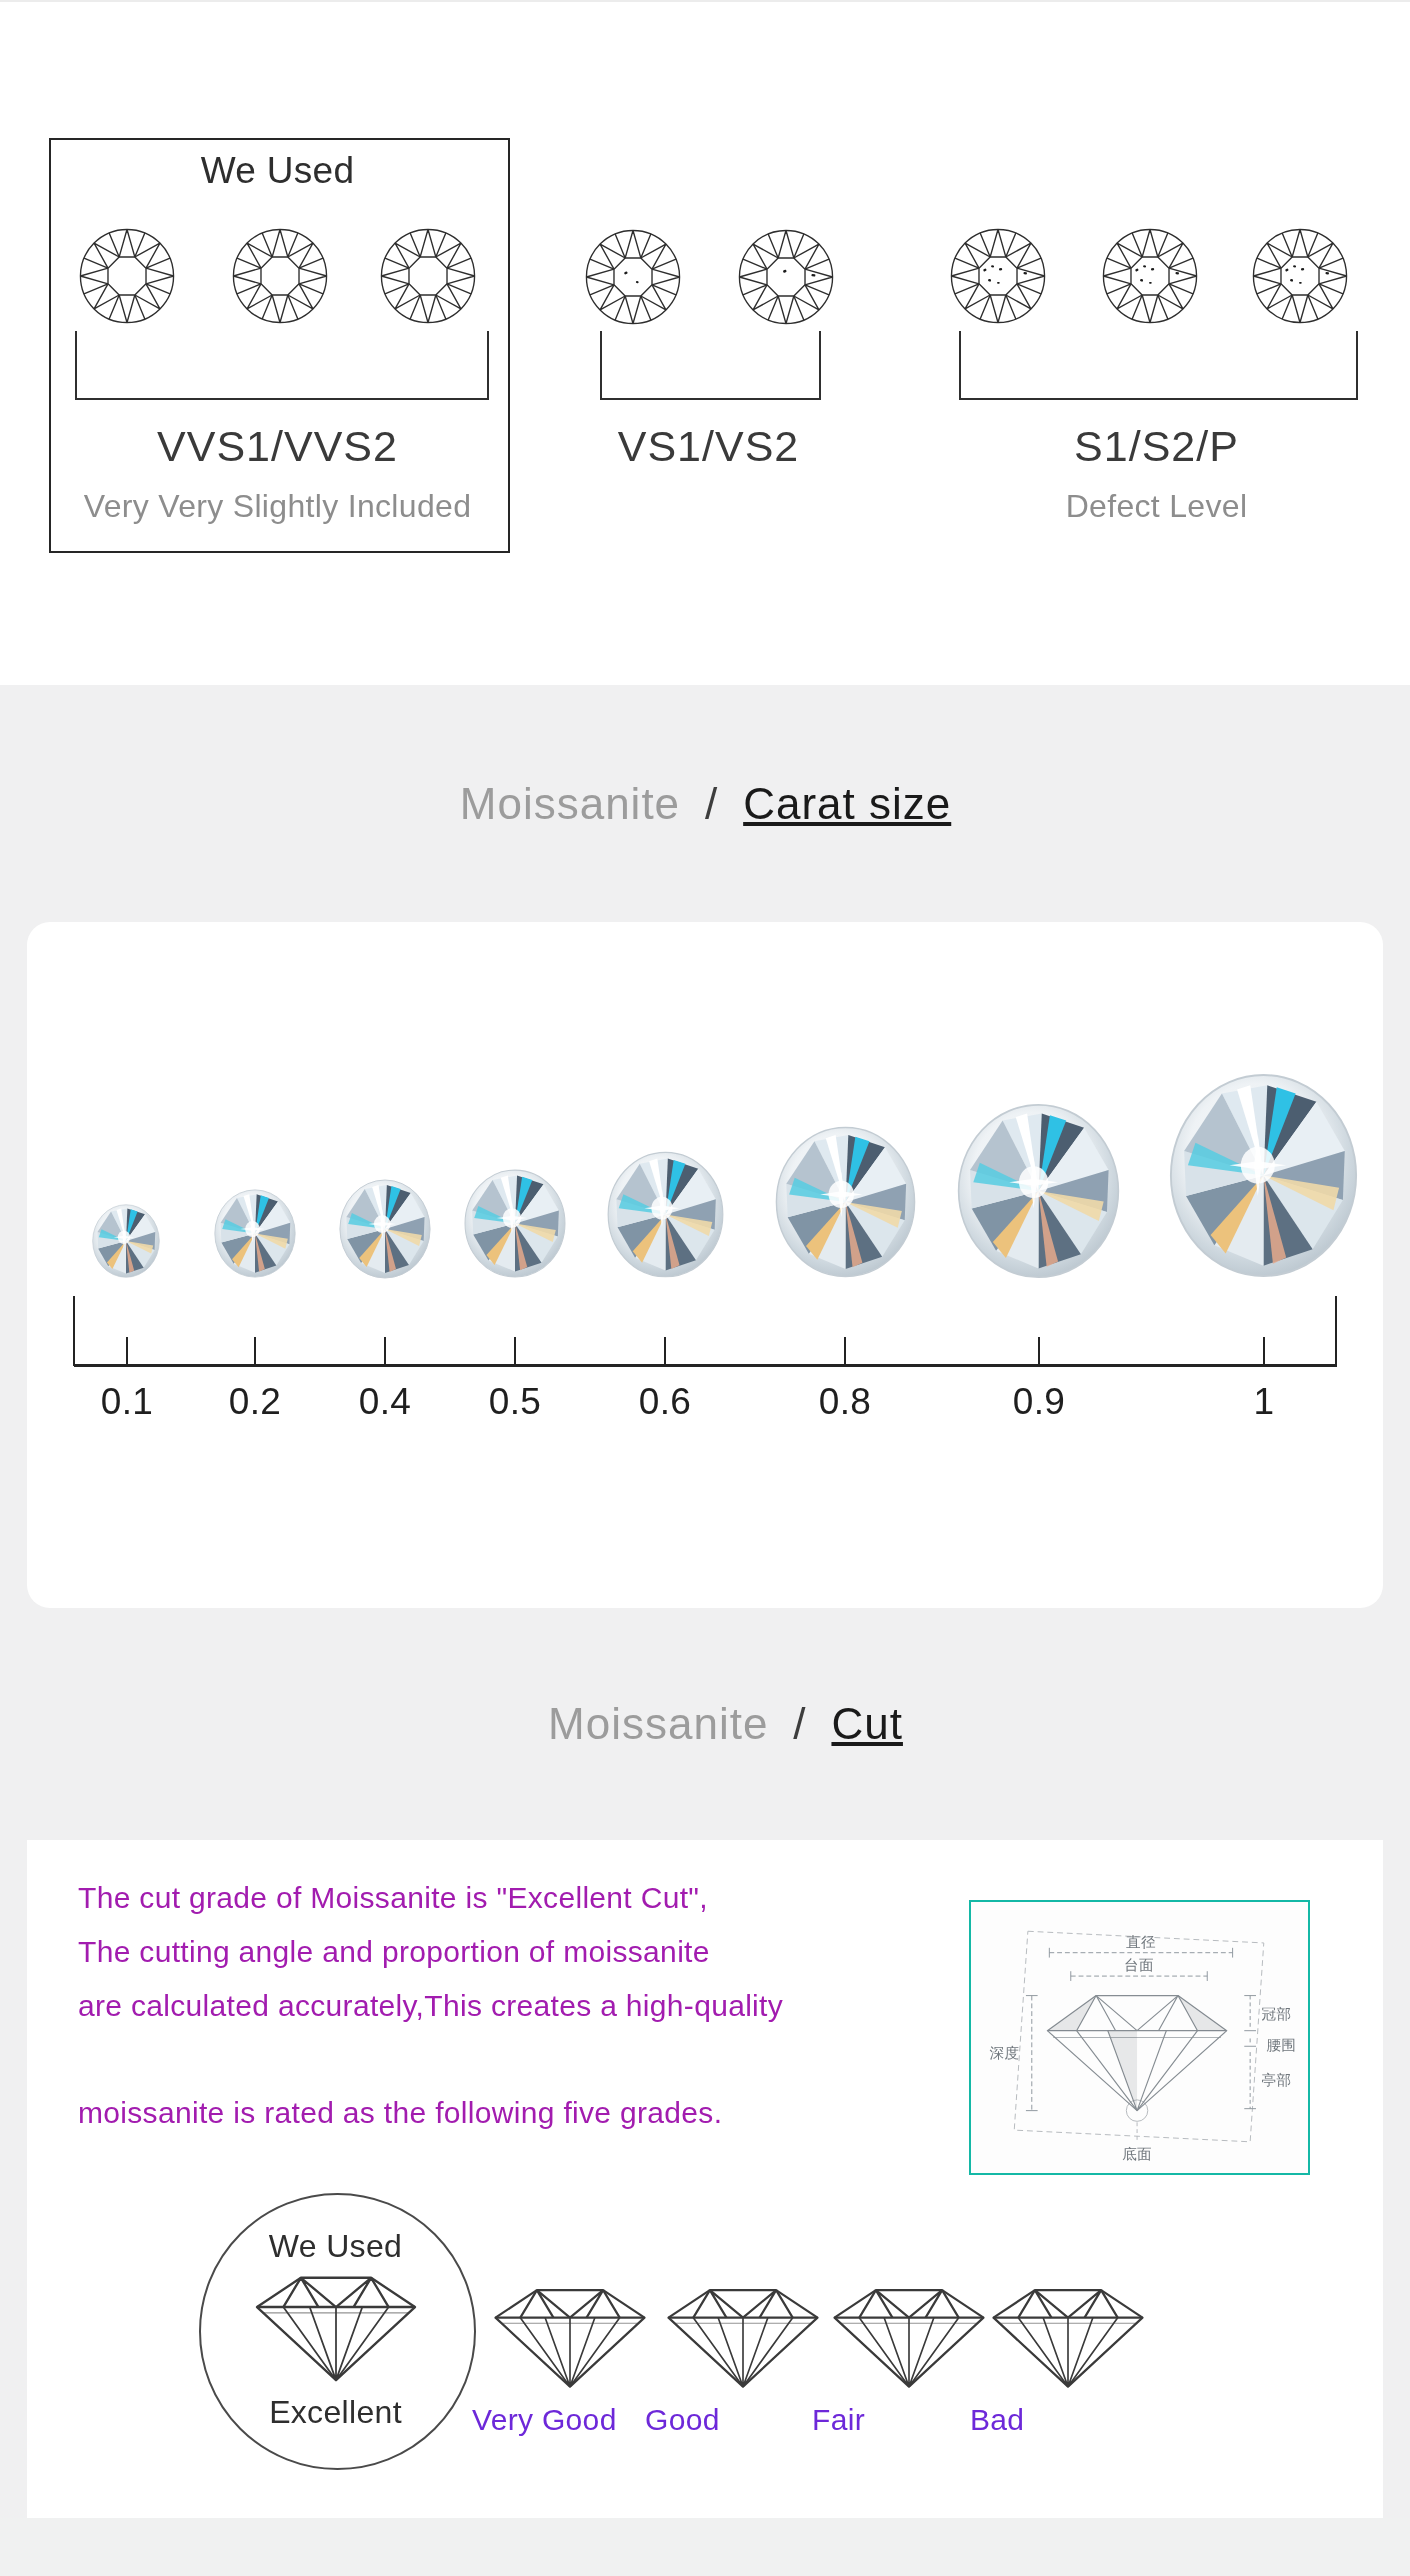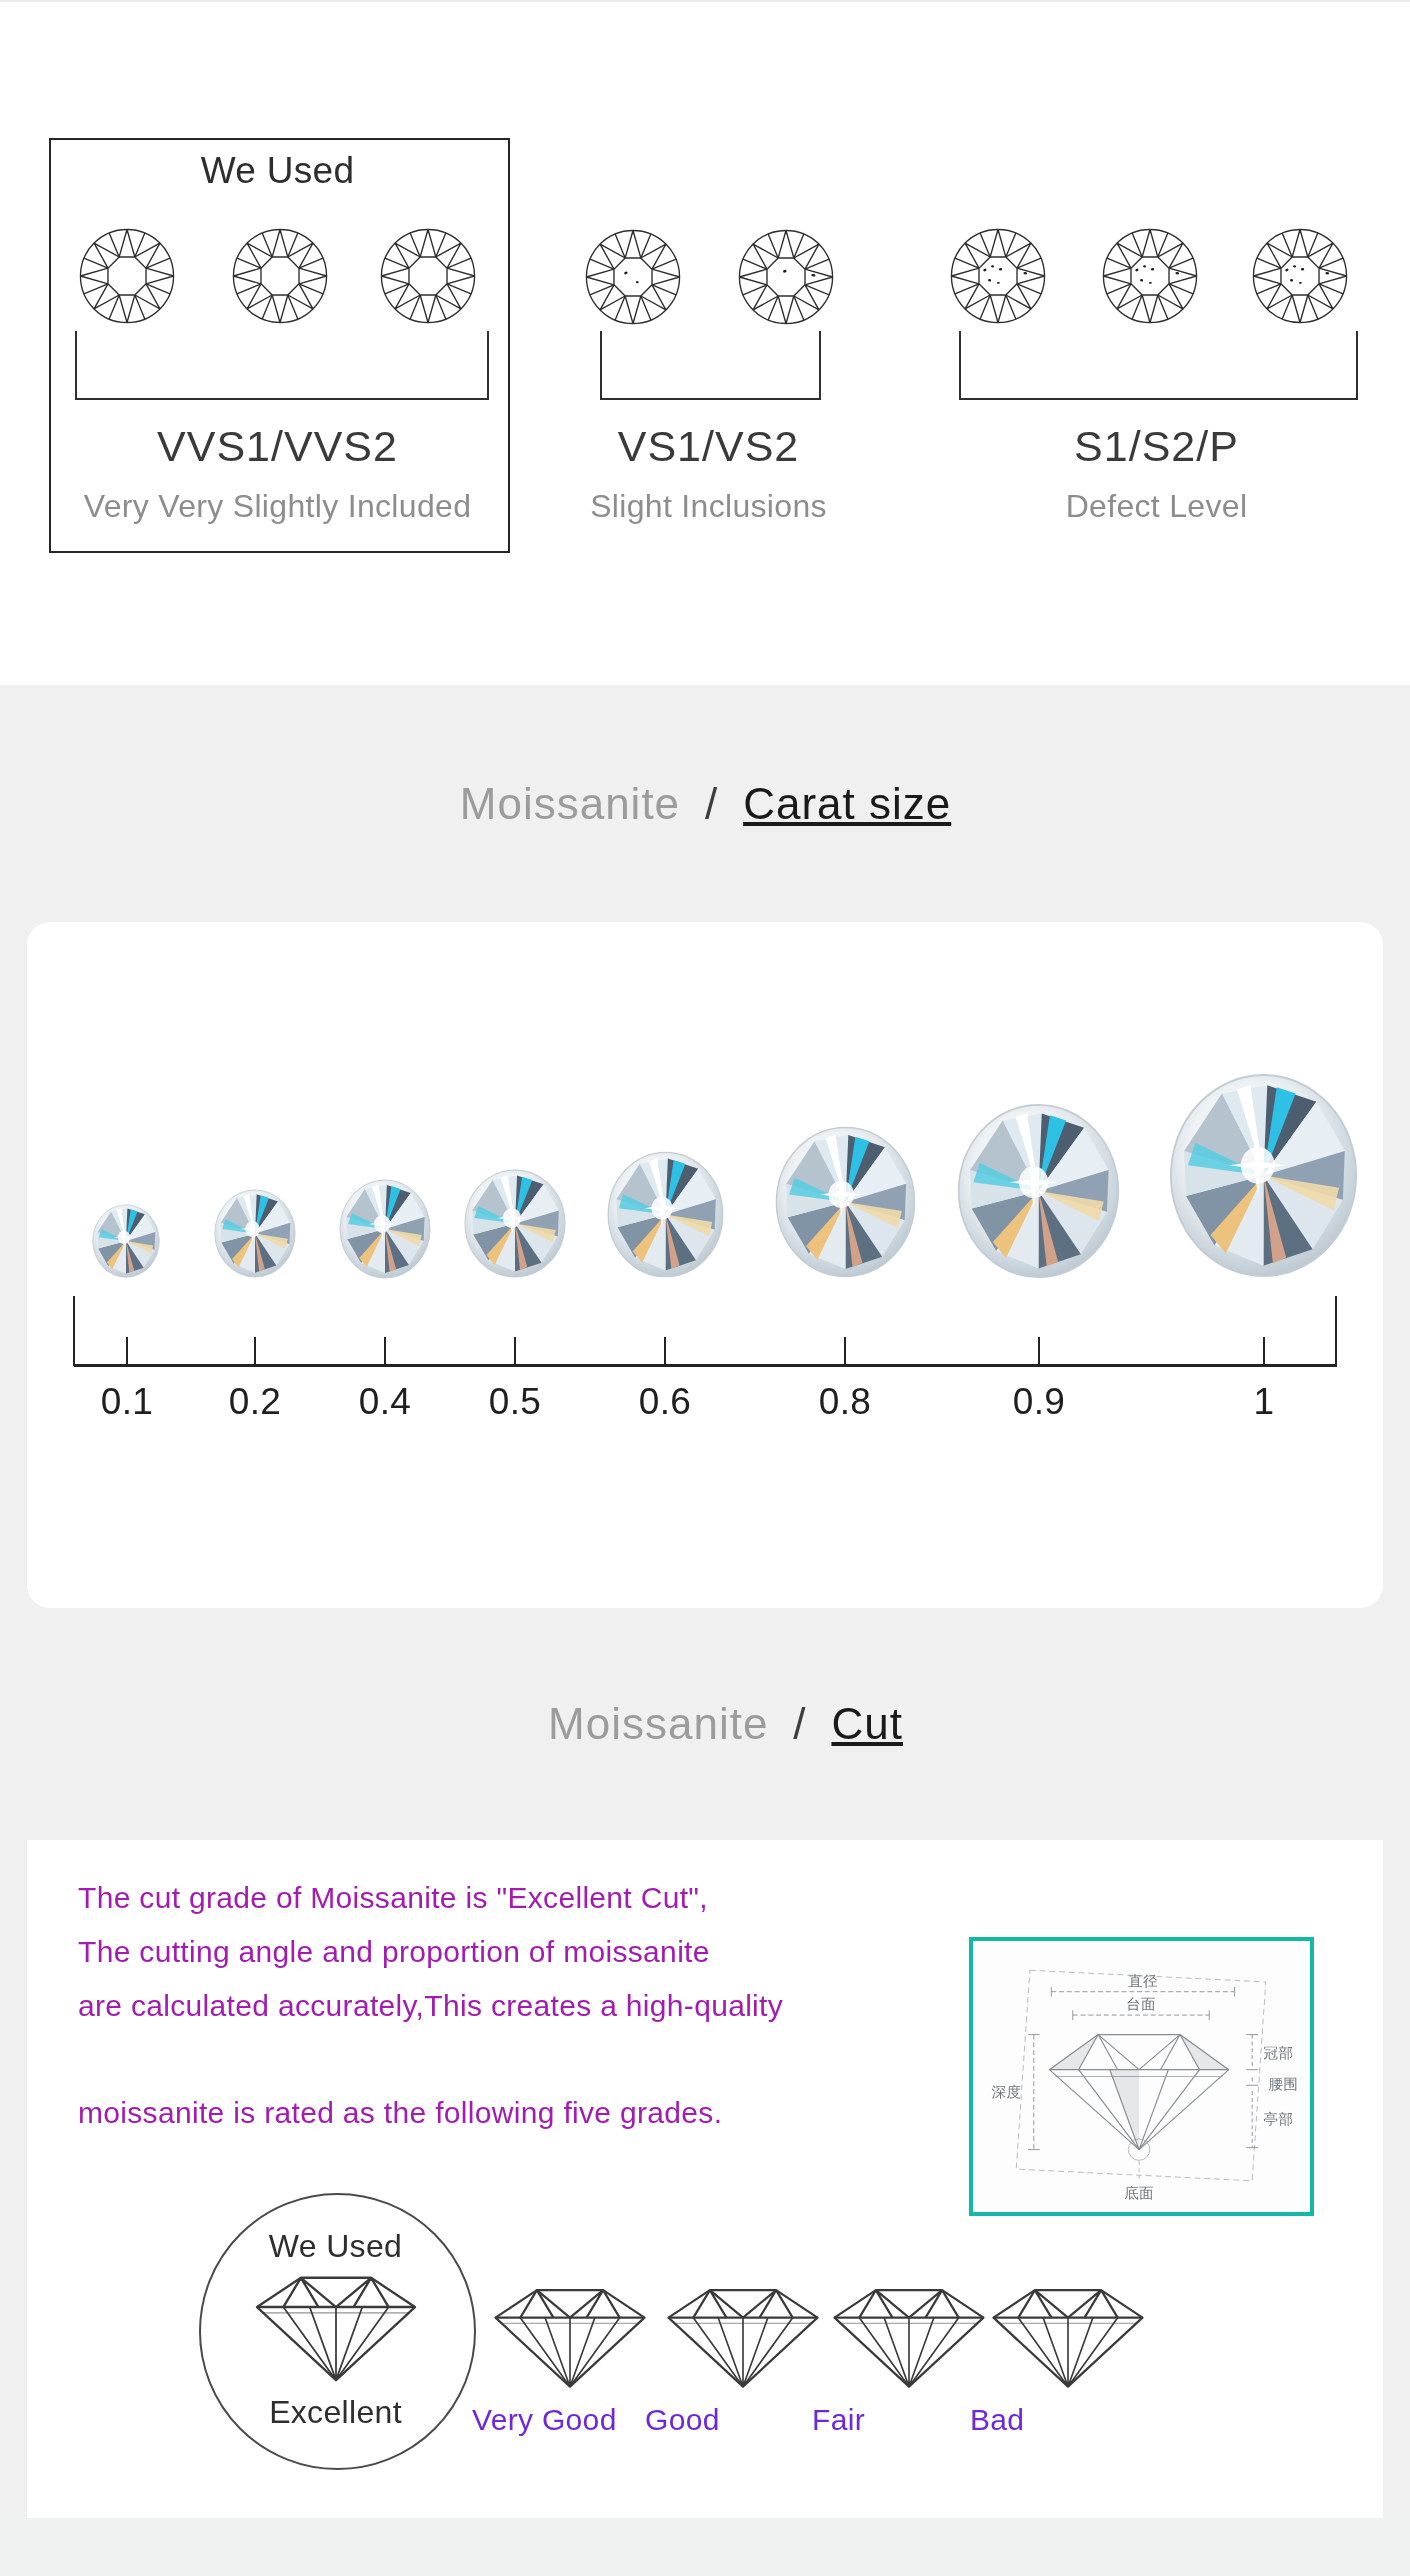--- a/index.html
+++ b/index.html
@@ -27,21 +27,21 @@
   .panel{position:absolute;left:27px;top:0;width:1356px;background:#ffffff;}
   .panel-carat{height:686px;border-radius:23px;}
   .tick{position:absolute;width:2px;height:29px;background:#232323;top:415px;}
   .tick-end{position:absolute;width:2px;height:70px;background:#232323;top:374px;}
   .scale-baseline{position:absolute;left:47px;top:442px;width:1263px;height:2.9px;background:#232323;}
   .carat-label{position:absolute;top:459px;width:88px;text-align:center;font-size:37px;color:#1f1f1f;}
   
   .sec-cut-wrap{height:678px;background:#f0f0f1;}
   .panel-cut{height:678px;}
   .cut-par-line{position:absolute;left:51px;width:839px;height:54px;font-size:30px;color:#a21caf;line-height:54px;white-space:nowrap;}
-  .diagram-box{position:absolute;left:942px;top:60px;width:337px;height:271px;border:4px solid #14b8a6;background:#fdfdfd;margin-top:37px;}
+  .diagram-box{position:absolute;left:942px;top:60px;width:337px;height:271px;border:2px solid #14b8a6;background:#fdfdfd;}
   .badge-circle{position:absolute;left:172px;top:353px;width:273px;height:273px;border:2px solid #4a4a4a;border-radius:50%;background:#fff;}
   .badge-we-used{position:absolute;left:172px;top:388px;width:273px;text-align:center;font-size:32px;color:#2e2e2e;}
   .badge-grade{position:absolute;left:172px;top:554px;width:273px;text-align:center;font-size:32px;color:#2e2e2e;}
   .cut-grade-label{position:absolute;top:563px;width:195px;text-align:left;font-size:30px;color:#6d28d9;}
   
   .footer{height:67px;background:#f0f1f1;position:relative;}
   .footer-line{position:absolute;left:0;bottom:5.9px;width:100%;height:1px;background:#e0e1e2;}
   .footer-strip{position:absolute;left:0;bottom:0;width:100%;height:5.9px;background:#ededee;}
   svg text{font-family:"DejaVu Sans","Liberation Sans",sans-serif;}
   .hidden-defs{position:absolute;width:0;height:0;overflow:hidden;}
@@ -149,21 +149,20 @@
     <svg class="gem" style="left:584px;top:226px;width:98px;height:98px" viewBox="0 0 100 100" width="98" height="98">
         <use href="#gem-top"></use>
         <use href="#specks-vs-a"></use>
       </svg>
     <svg class="gem" style="left:737px;top:226px;width:98px;height:98px" viewBox="0 0 100 100" width="98" height="98">
         <use href="#gem-top"></use>
         <use href="#specks-vs-b"></use>
       </svg>
     <div class="bracket" style="left:600px;width:217px"></div>
     <div class="grade-label" style="left:494px;width:429px">VS1/VS2</div>
-    <div class="grade-desc" style="left:494px;width:429px">Slight Inclusions</div>
 
     <svg class="gem" style="left:949px;top:225px;width:98px;height:98px" viewBox="0 0 100 100" width="98" height="98">
         <use href="#gem-top"></use>
         <use href="#specks-si"></use>
       </svg>
     <svg class="gem" style="left:1101px;top:225px;width:98px;height:98px" viewBox="0 0 100 100" width="98" height="98">
         <use href="#gem-top"></use>
         <use href="#specks-si"></use>
       </svg>
     <svg class="gem" style="left:1251px;top:225px;width:98px;height:98px" viewBox="0 0 100 100" width="98" height="98">

